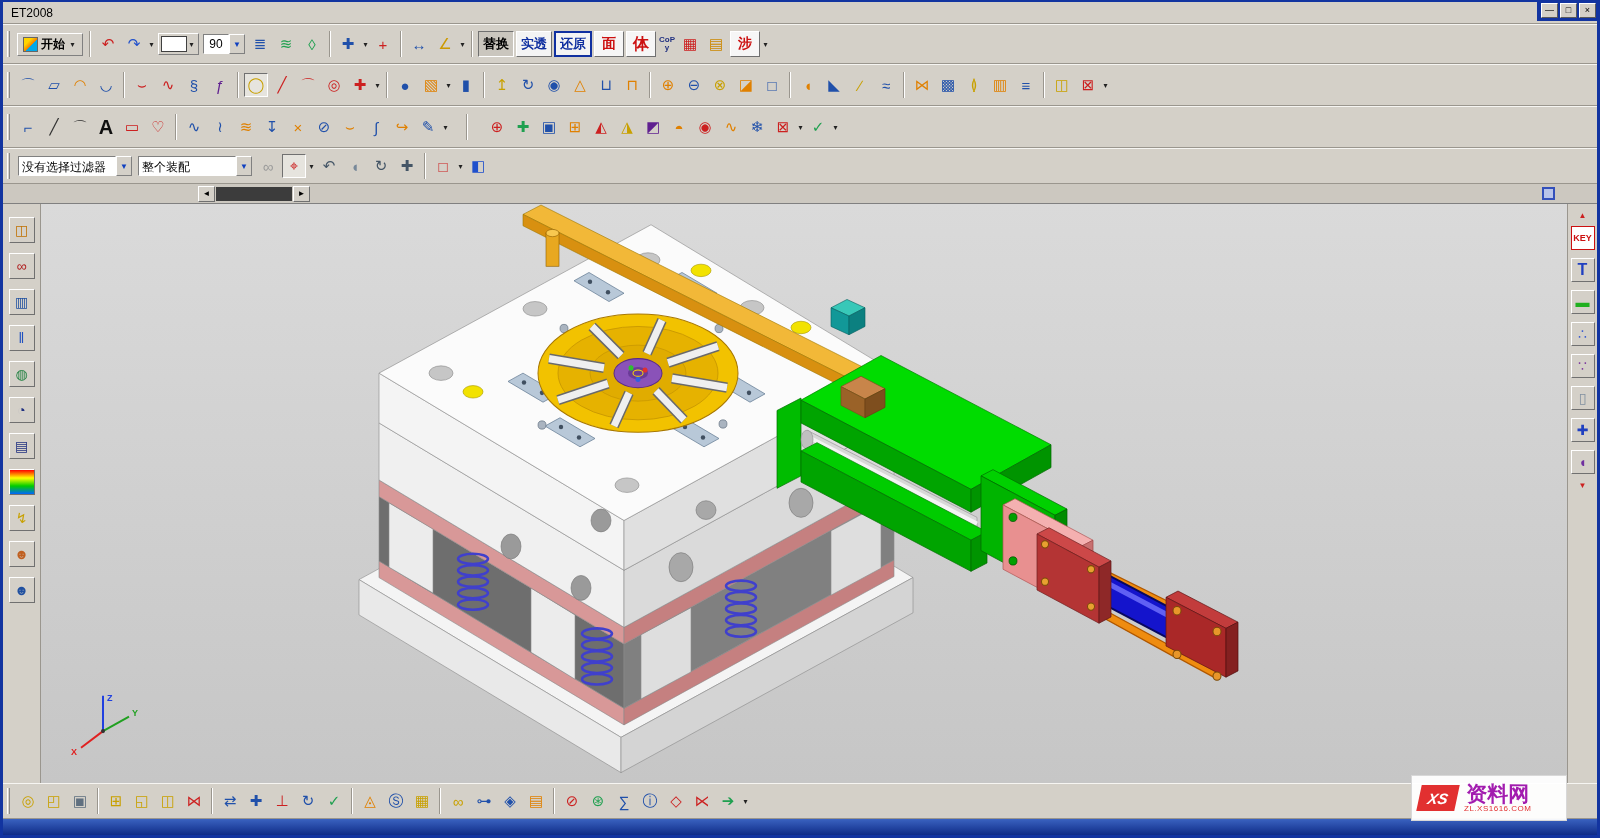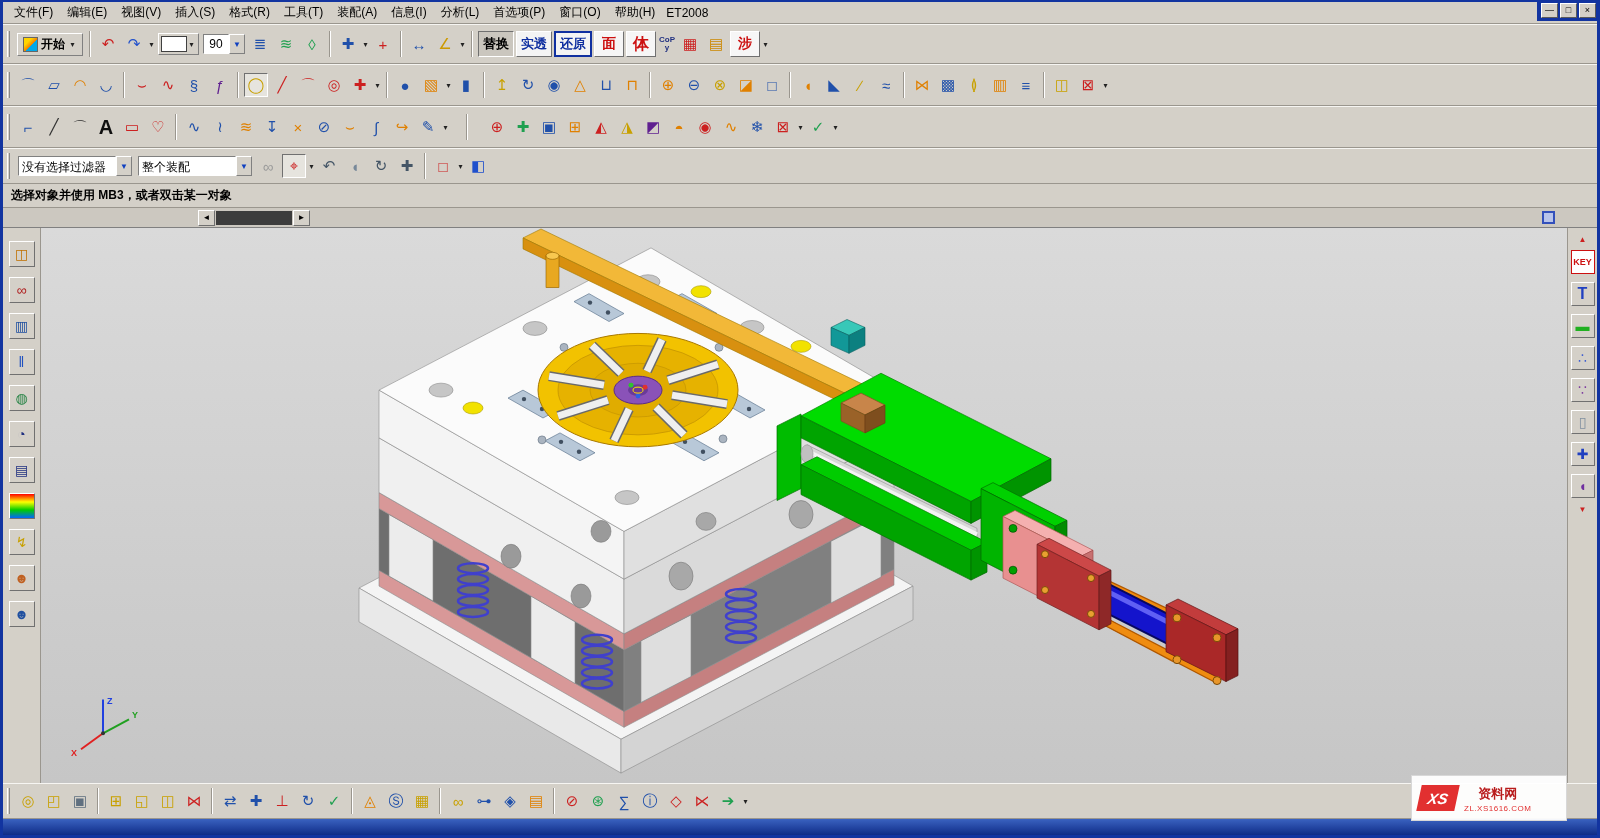--- a/index.html
+++ b/index.html
@@ -80,43 +80,29 @@
 .res-icon.keyicon{color:#cc1010;font-weight:bold;font-size:9px;background:#fff;border:1px solid #cc1010}
 .res-icon.bigT{font-size:16px;font-weight:bold;color:#2040c0}
 .bottombar{height:36px}
 .bluestrip{height:16px;background:linear-gradient(180deg,#3a62c0,#0f2c87);flex:0 0 auto}
 .watermark{position:absolute;right:30px;bottom:14px;width:156px;height:46px;z-index:20;
   background:rgba(255,255,255,.95);border:1px solid #d8d8d8;display:flex;align-items:center;
   gap:7px;padding:3px 7px}
 .wm-logo{width:38px;height:26px;background:#e23030;transform:skewX(-12deg);color:#fff;
   font-style:italic;font-weight:bold;font-size:15px;display:flex;align-items:center;justify-content:center}
 .wm-col{display:flex;flex-direction:column;align-items:center}
-.wm-title{color:#b91c1c;font-size:13px;font-weight:bold;line-height:20px}
+.wm-title{color:#a21caf;font-size:21px;font-weight:bold;line-height:20px}
 .wm-url{color:#e23030;font-size:8px;letter-spacing:.5px}
 </style>
 </head>
 <body>
 
 <div class="window">
 
   <div class="menubar">
-    <span class="iconset">
-        <div class="menu-item">文件(F)</div>
-        <div class="menu-item">编辑(E)</div>
-        <div class="menu-item">视图(V)</div>
-        <div class="menu-item">插入(S)</div>
-        <div class="menu-item">格式(R)</div>
-        <div class="menu-item">工具(T)</div>
-        <div class="menu-item">装配(A)</div>
-        <div class="menu-item">信息(I)</div>
-        <div class="menu-item">分析(L)</div>
-        <div class="menu-item">首选项(P)</div>
-        <div class="menu-item">窗口(O)</div>
-        <div class="menu-item">帮助(H)</div>
-      </span>
     <span class="menu-suffix">ET2008</span>
     <span class="win-ctrls">
       <button class="wbtn">—</button>
       <button class="wbtn">□</button>
       <button class="wbtn">×</button>
     </span>
   </div>
 
   <div class="tbrow" id="row1">
     <i class="grip"></i>
@@ -280,23 +266,20 @@
         <div class="tb-icon" style="color: rgb(119, 136, 153);">◖</div>
         <div class="tb-icon" style="color: rgb(68, 85, 102);">↻</div>
         <div class="tb-icon" style="color: rgb(68, 85, 102);">✚</div>
         <i class="tb-sep"></i>
         <div class="tb-icon" style="color: rgb(204, 32, 32);">□</div>
         <b class="dd">▾</b>
         <div class="tb-icon" style="color: rgb(32, 80, 204);">◧</div>
       </span>
   </div>
 
-  <div class="statusbar">
-    <span>选择对象并使用 MB3，或者双击某一对象</span>
-  </div>
 
   <div class="scrollrow">
     <button class="sbtn">◄</button>
     <span class="sthumb"></span>
     <button class="sbtn">►</button>
     <span class="mini-thumb"></span>
   </div>
 
   <div class="main">
 

